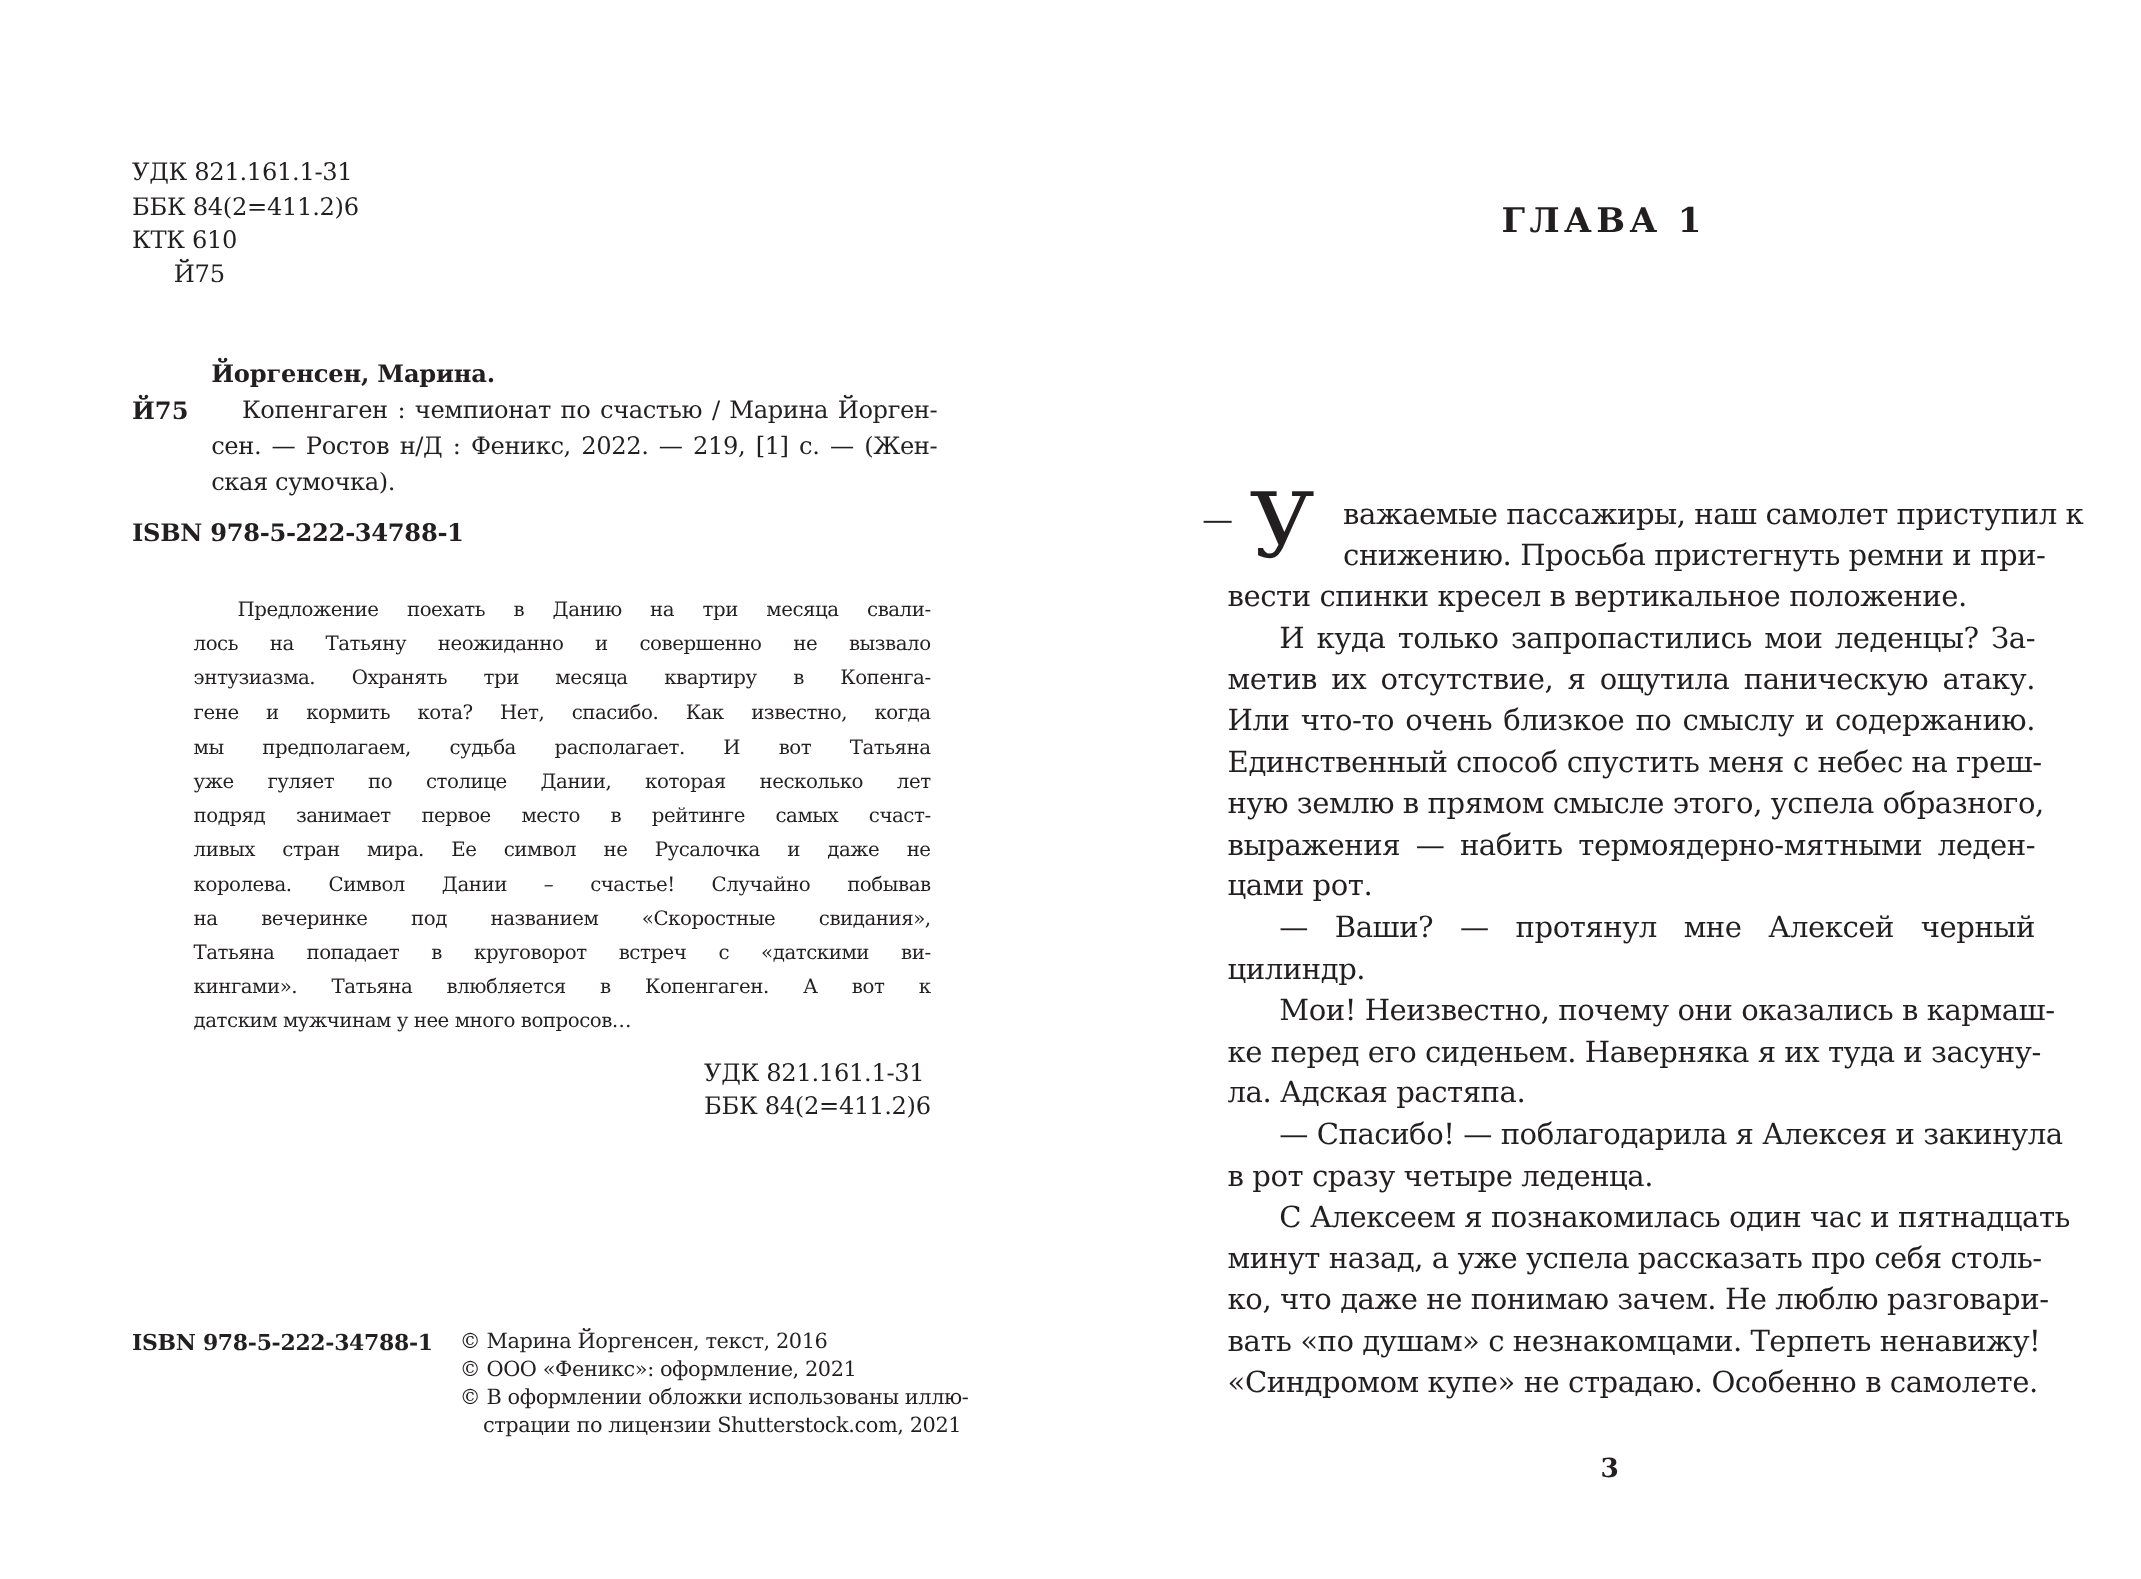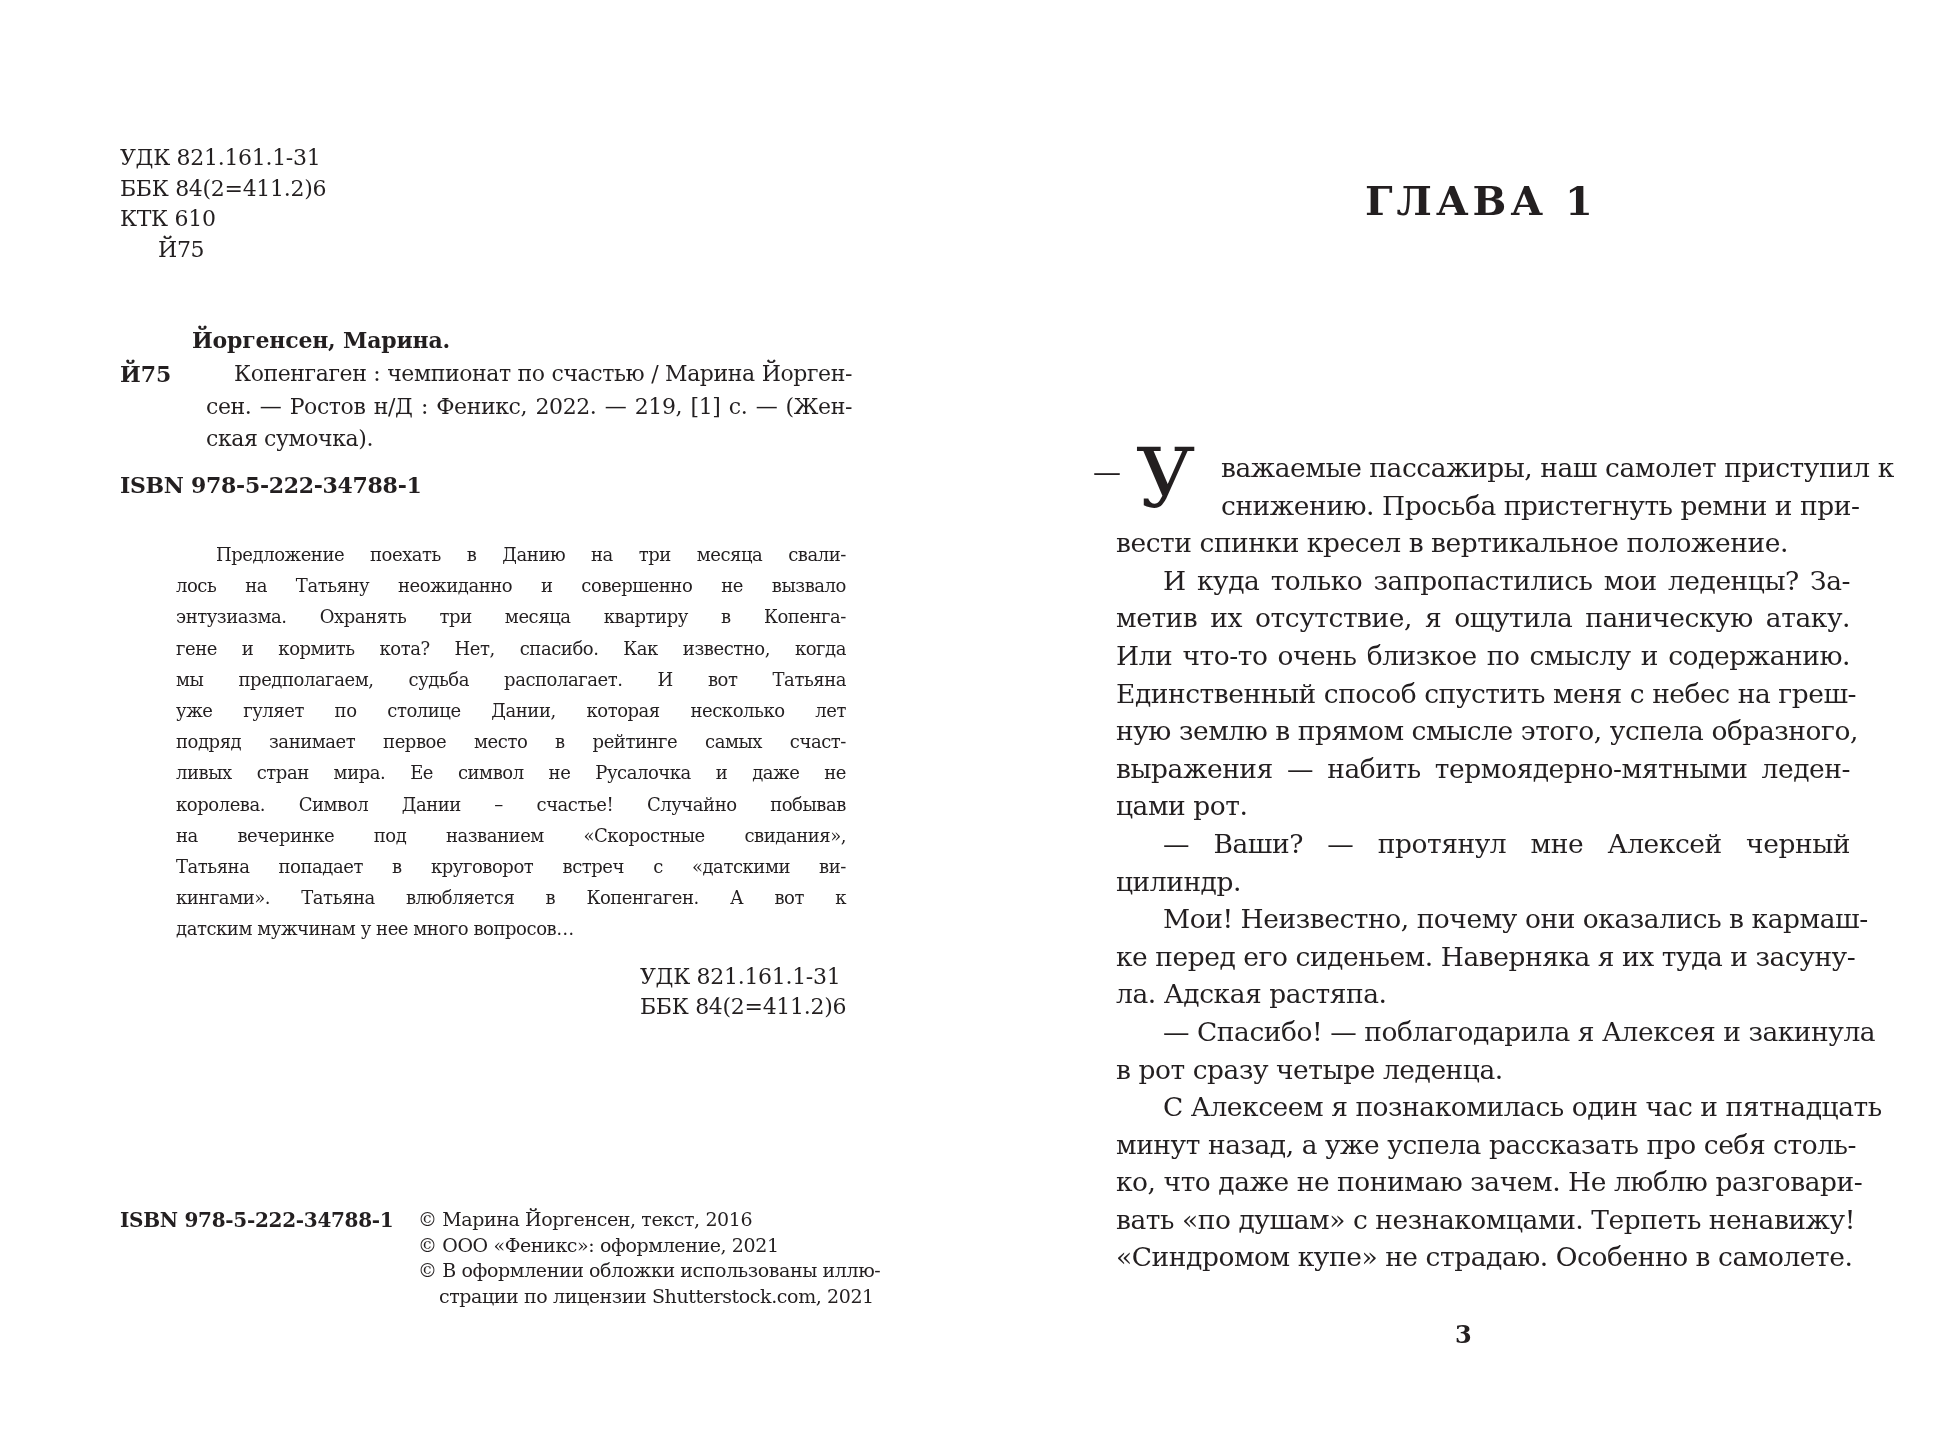--- a/index.html
+++ b/index.html
@@ -13,35 +13,35 @@
     .page-right { left: 973px; width: 973px; }
     .abs { position: absolute; }
     .line { white-space: nowrap; }
 
     
     .classif { left: 120px; top: 143px; font-size: 22px; line-height: 30.5px; letter-spacing: -0.3px; }
     .classif .indent { padding-left: 38px; }
     .author { left: 192px; top: 324px; font-size: 22px; font-weight: bold; line-height: 32px; letter-spacing: -0.2px; }
     .cutter { left: 120px; top: 358px; font-size: 22px; font-weight: bold; line-height: 32px; }
     .biblio { left: 192px; top: 358px; width: 660px; font-size: 22px; line-height: 32.5px; letter-spacing: -0.4px; }
-    .biblio .line { display: block; text-align-last: justify; margin-left: 14px; }
+    .biblio .line { display: block; text-align-last: justify; }
     .biblio .line.first { padding-left: 28px; }
     .biblio .line.last { text-align-last: left; }
     .isbn-top { left: 120px; top: 469px; font-size: 22px; font-weight: bold; line-height: 32px; letter-spacing: -0.3px; }
     .annotation { left: 176px; top: 539px; width: 670px; font-size: 18px; line-height: 31.2px; letter-spacing: -0.45px; }
     .annotation .line { display: block; text-align: justify; text-align-last: justify; }
     .annotation .line.first { padding-left: 40px; }
     .annotation .line.last { text-align-last: left; }
     .udk-bottom { left: 640px; top: 962px; font-size: 22px; line-height: 30px; letter-spacing: -0.3px; }
     .isbn-bottom { left: 120px; top: 1207px; font-size: 20px; font-weight: bold; line-height: 26px; letter-spacing: -0.3px; }
     .copyright { left: 418px; top: 1207px; font-size: 19px; line-height: 25.7px; letter-spacing: -0.4px; }
     .copyright .cont { padding-left: 21px; }
 
     
-    .chapter { left: 392px; top: 181px; font-size: 40px; font-weight: bold; letter-spacing: 4px; line-height: 40px; }
+    .chapter { left: 392px; top: 181px; font-size: 31px; font-weight: bold; letter-spacing: 4px; line-height: 40px; }
     .body-r { left: 120px; top: 449px; width: 734px; font-size: 26.5px; line-height: 37.6px; letter-spacing: -0.45px; margin-left: 23px; }
     .body-r .line { display: block; text-align: justify; text-align-last: justify; height: 37.6px; }
     .body-r .line.para { padding-left: 47px; }
     .body-r .line.last { text-align-last: left; }
     .body-r .line.dc { padding-left: 105px; }
     .dropcap-dash { left: 120px; top: 454px; font-size: 28px; line-height: 37px; }
     .dropcap { left: 163px; top: 438px; font-size: 82px; line-height: 82px; font-weight: normal; }
     .folio { left: 482px; top: 1320px; font-size: 24px; font-weight: bold; line-height: 30px; }
   </style>
 </head>

